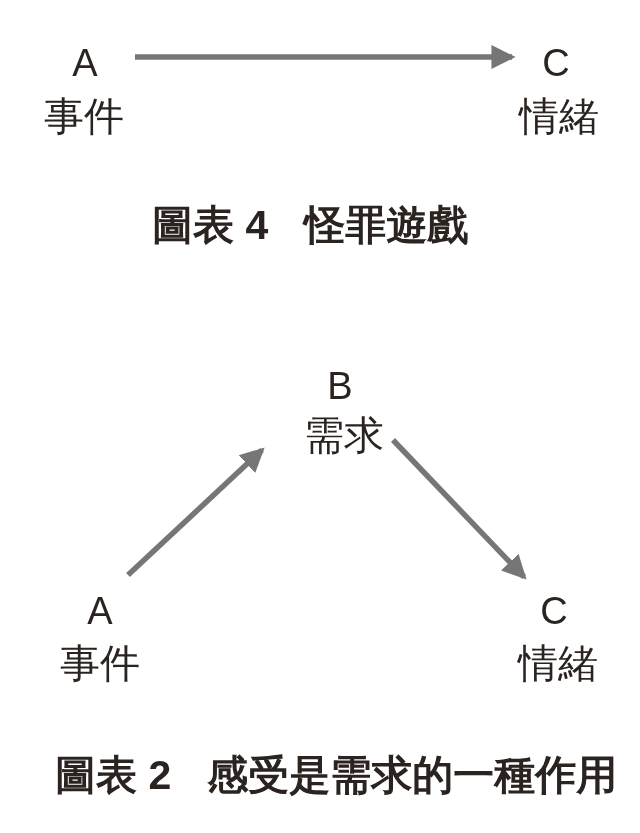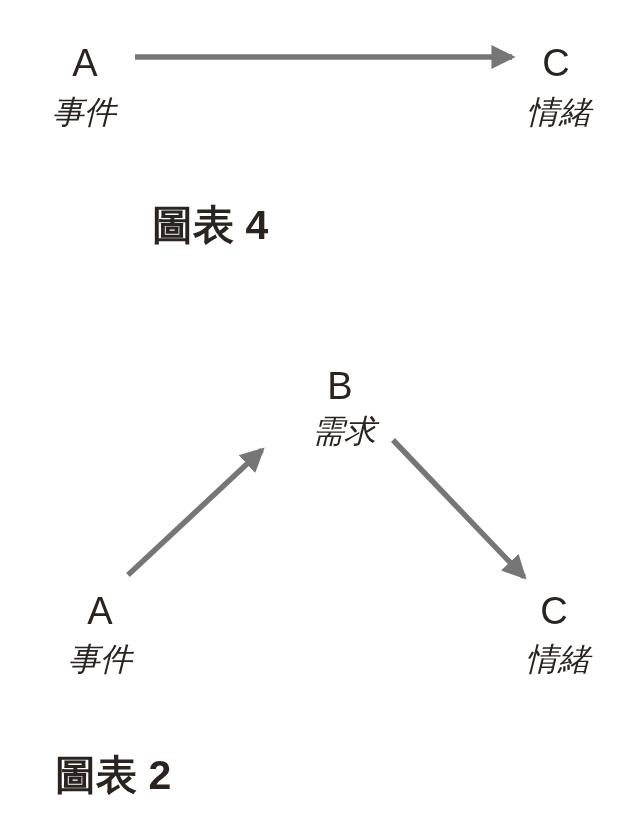--- a/index.html
+++ b/index.html
@@ -35,26 +35,25 @@
   .letter{
     position:absolute;
     font-size:38px;
     line-height:1;
     color:var(--ink);
     transform:translateX(-50%);
     white-space:nowrap;
   }
   .cjk-label{
     position:absolute;
-    font-size:32px;
+    font-size:40px;
     line-height:1;
     color:var(--ink);
     transform:translateX(-50%);
     white-space:nowrap;
-    font-style:italic;
   }
   .caption{
     position:absolute;
     display:flex;
     gap:36px;
     font-size:41px;
     line-height:1;
     font-weight:700;
     color:var(--ink);
     white-space:nowrap;
@@ -80,28 +79,30 @@
     <line x1="393" y1="440" x2="524" y2="577" marker-end="url(#ah)"></line>
   </svg>
 
   <section>
     <div class="letter" style="left:85px;top:44px">A</div>
     <div class="letter" style="left:556px;top:44px">C</div>
     <div class="cjk-label" style="left:84px;top:96px">事件</div>
     <div class="cjk-label" style="left:559px;top:96px">情緒</div>
     <div class="caption" style="left:152px;top:205px">
       <span>圖表 4</span>
+      <span>怪罪遊戲</span>
     </div>
   </section>
 
   <section>
     <div class="letter" style="left:340px;top:367px">B</div>
     <div class="cjk-label" style="left:344px;top:415px">需求</div>
     <div class="letter" style="left:100px;top:592px">A</div>
     <div class="cjk-label" style="left:100px;top:643px">事件</div>
     <div class="letter" style="left:554px;top:592px">C</div>
     <div class="cjk-label" style="left:558px;top:643px">情緒</div>
     <div class="caption" style="left:55px;top:755px">
       <span>圖表 2</span>
+      <span>感受是需求的一種作用</span>
     </div>
   </section>
 
 </div>
 
 </body></html>

